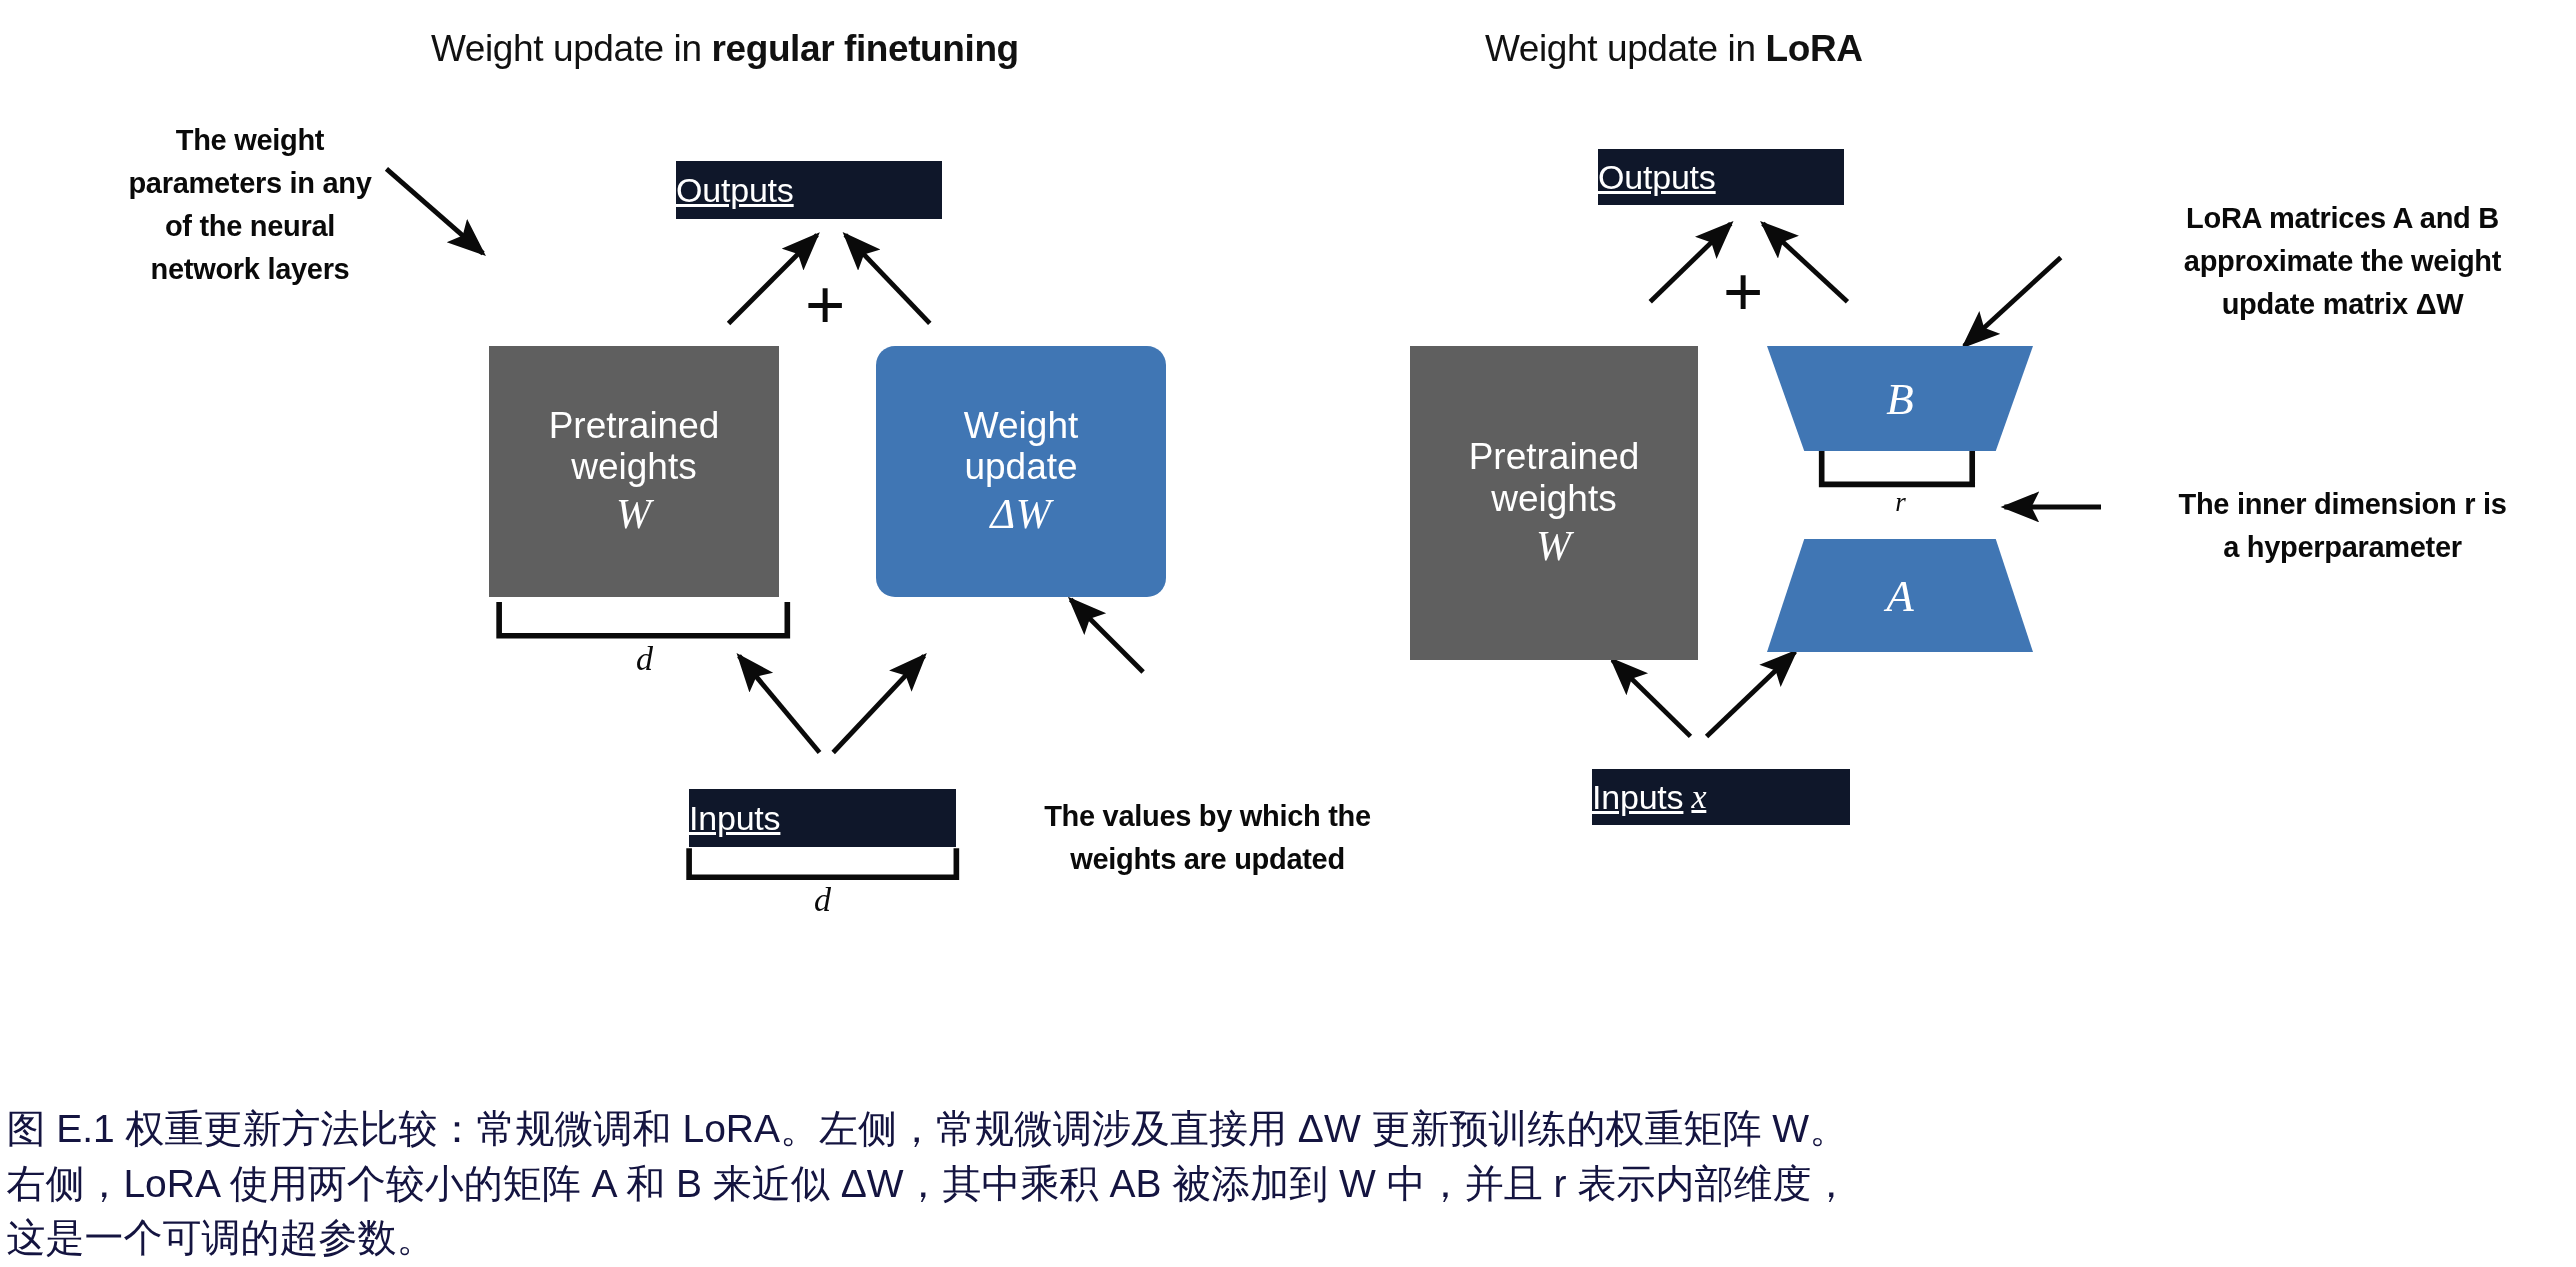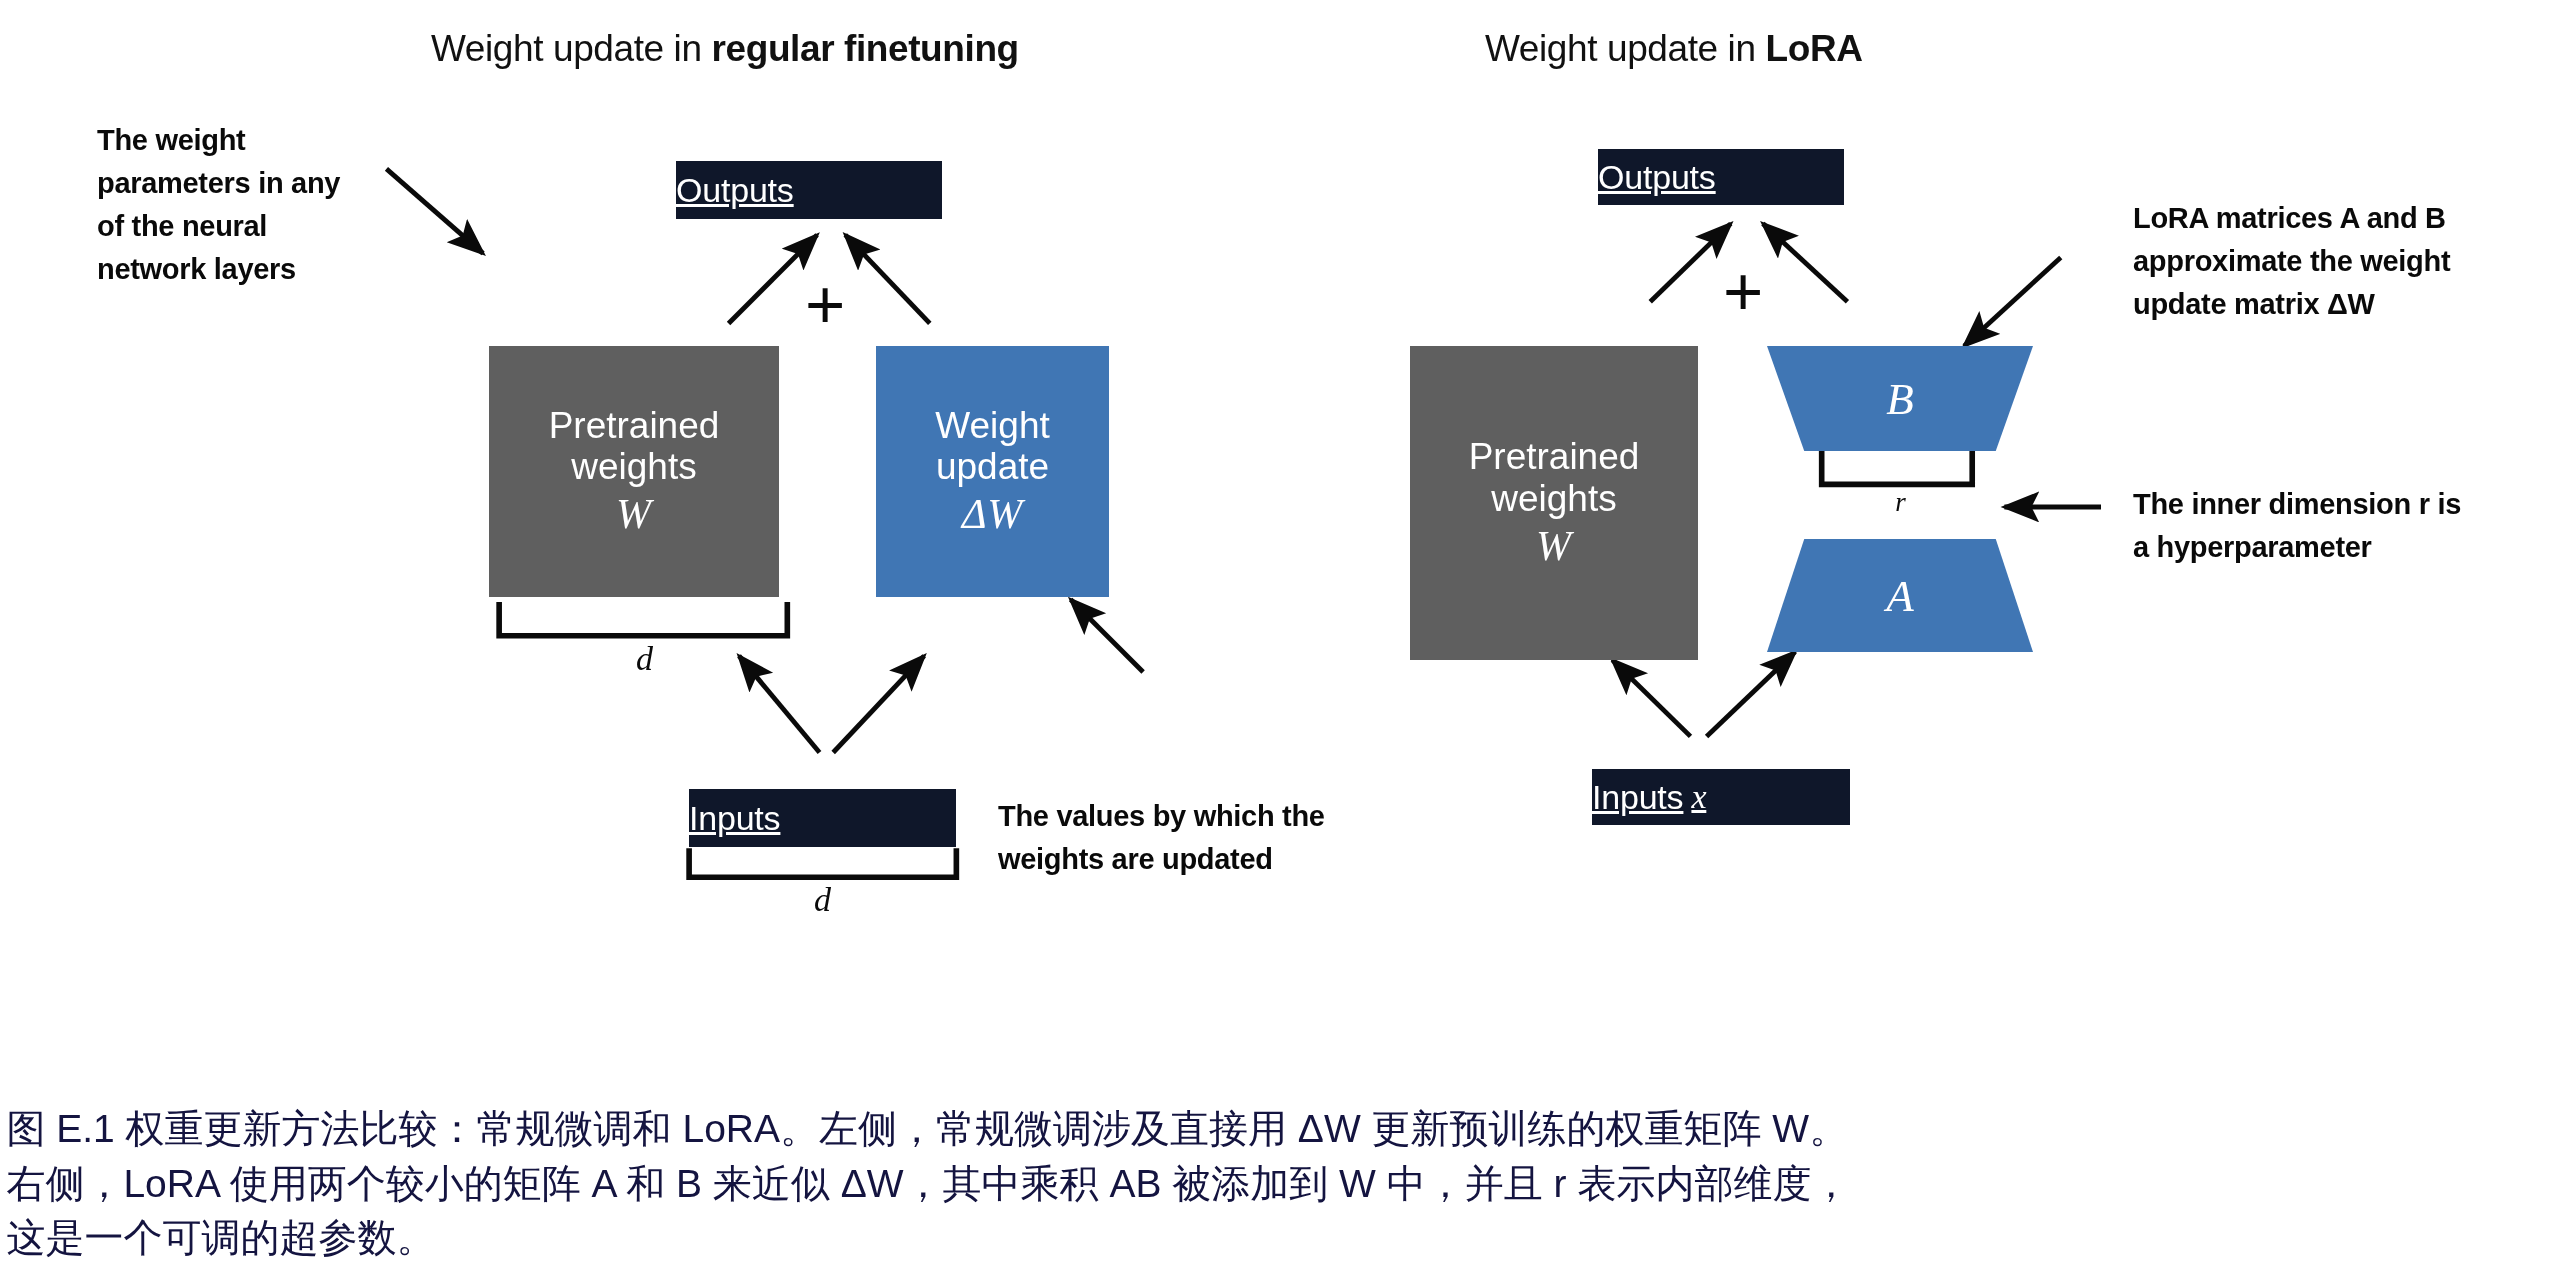--- a/index.html
+++ b/index.html
@@ -94,21 +94,21 @@
     line-height: 1;
     color: #0a0a0a;
     font-family: "Liberation Sans", sans-serif;
   }
 
   
   .annot {
     font-size: 29px;
     font-weight: 700;
     line-height: 1.48;
-    text-align: left;
+    text-align: center;
     color: #0a0a0a;
     letter-spacing: -0.3px;
   }
 
   
   .dim-label {
     font-family: "Liberation Serif", serif;
     font-style: italic;
     font-size: 34px;
     color: #0a0a0a;
@@ -228,21 +228,21 @@
   <div class="abs plus" style="left:805px; top:246px;">
     <span>+</span>
   </div>
 
   <div class="abs matrix-box gray" style="left:489px; top:322px; width:290px; height:251px;">
     <span>Pretrained</span>
     <span>weights</span>
     <span class="sym">W</span>
   </div>
 
-  <div class="abs matrix-box blue" style="left:876px; top:322px; width:233px; height:251px;">
+  <div class="abs matrix-box blue" style="left:876px; top:322px; width:290px; height:251px;border-radius:19px;">
     <span>Weight</span>
     <span>update</span>
     <span class="sym">ΔW</span>
   </div>
 
   <div class="abs dim-label" style="left:596px; top:616px; width:97px;">
     <span>d</span>
   </div>
 
   <div class="abs dark-box" style="left:689px; top:765px; width:267px; height:58px;">

